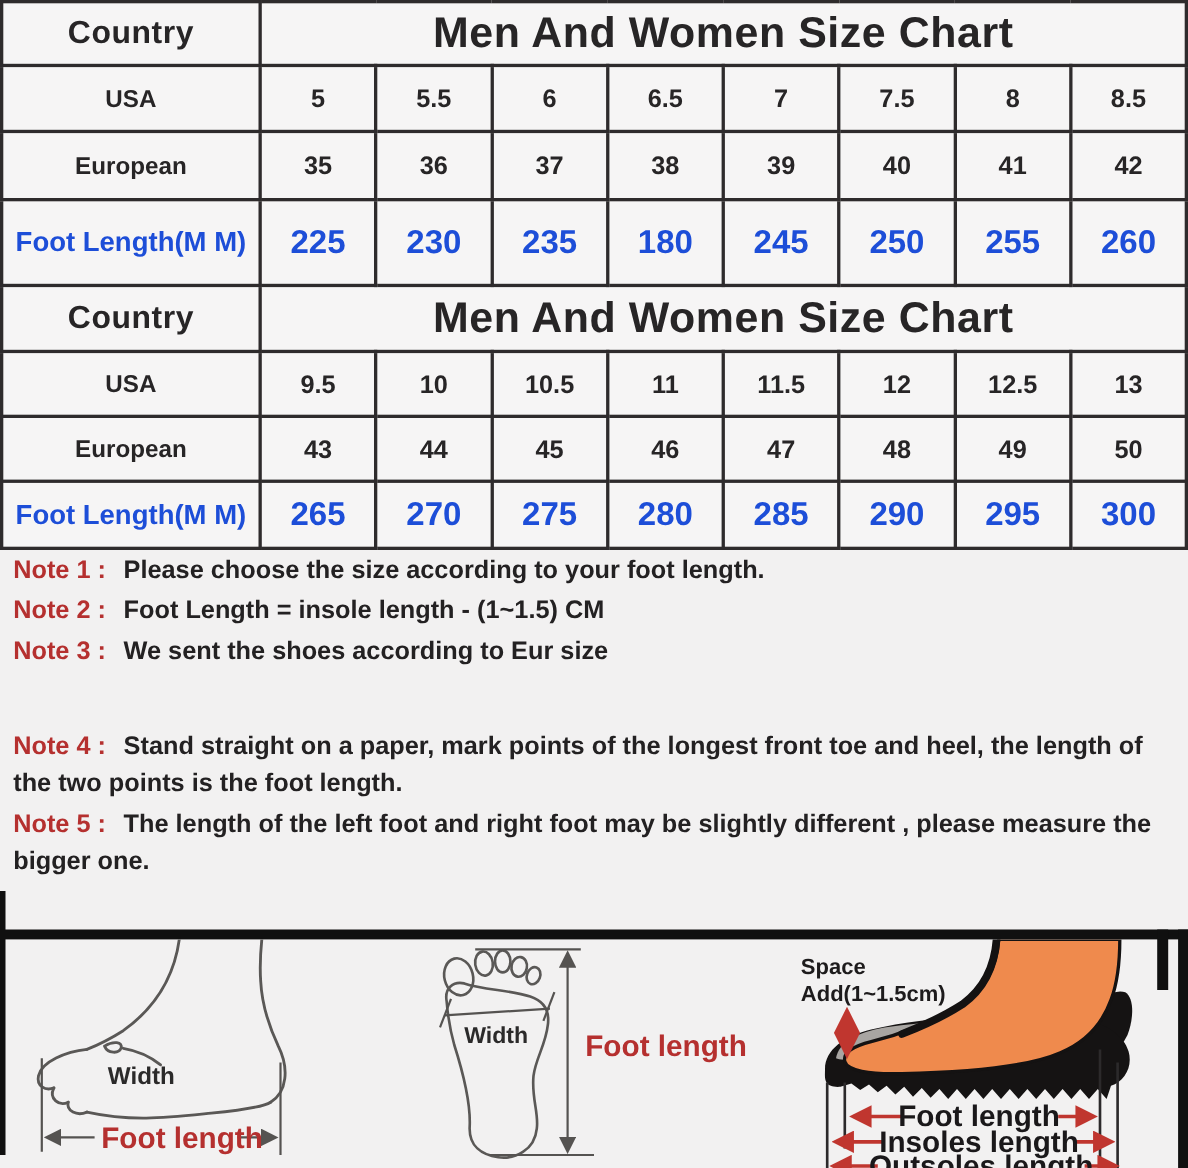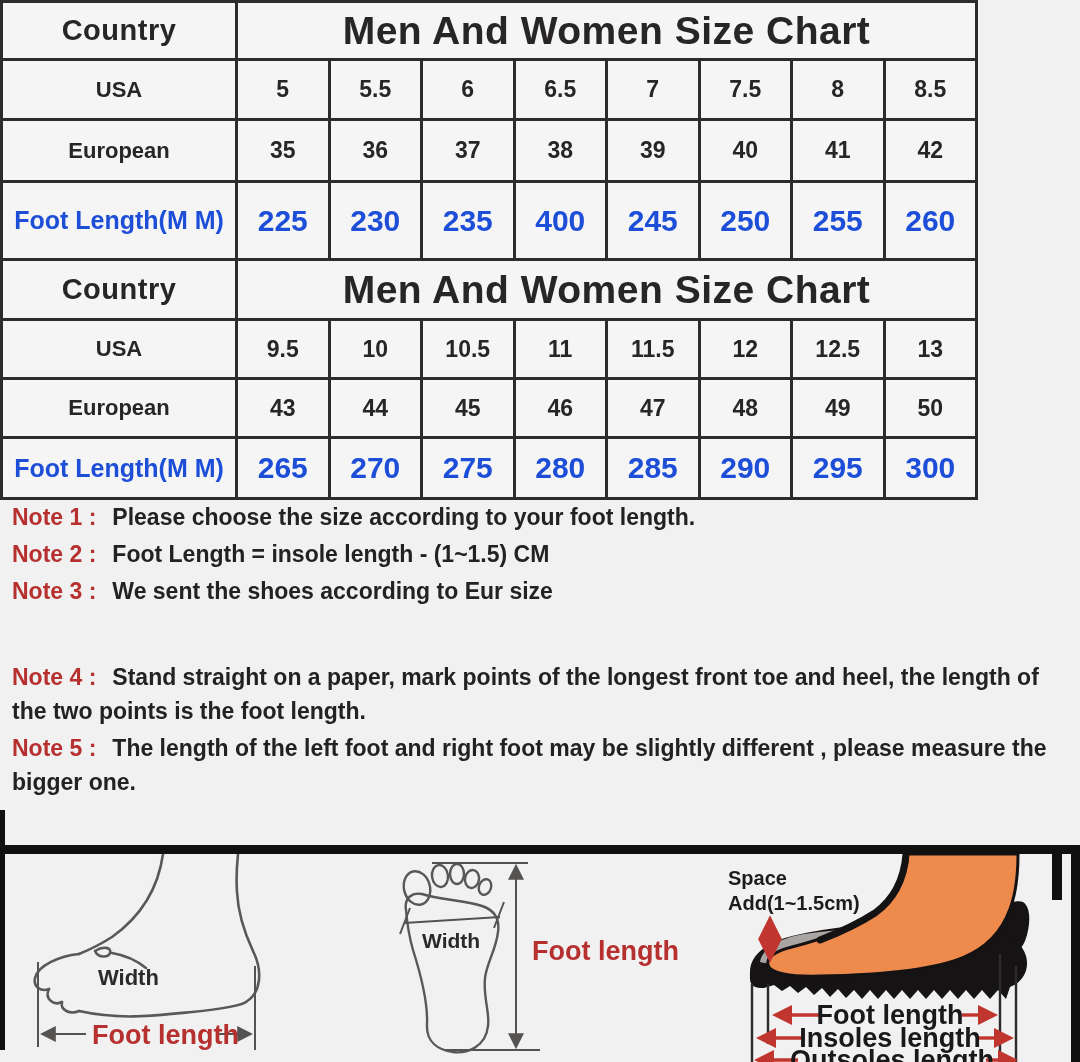--- a/index.html
+++ b/index.html
@@ -4,21 +4,21 @@
 <style>
   html,body{margin:0;padding:0;}
   body{
     width:1080px;height:1062px;position:relative;overflow:hidden;
     background:#f2f1f1;
     font-family:"Liberation Sans",sans-serif;
     color:#272526;
   }
   
   table.size-table{
-    position:absolute;top:0;left:0;width:978px;
+    position:absolute;top:0;left:0;width:1080px;
     border-collapse:collapse;table-layout:fixed;
   }
   table.size-table td{
     border:3px solid #2e2b2c;
     background:#f6f5f5;
     text-align:center;vertical-align:middle;
     font-weight:bold;
     padding:0;
   }
   td.label-col{width:232px;}
@@ -81,21 +81,21 @@
         <td class="value-cell">39</td>
         <td class="value-cell">40</td>
         <td class="value-cell">41</td>
         <td class="value-cell">42</td>
       </tr>
       <tr style="height: 78px;">
         <td class="label-col row-label red small">Foot Length(M M)</td>
         <td class="value-cell red big">225</td>
         <td class="value-cell red big">230</td>
         <td class="value-cell red big">235</td>
-        <td class="value-cell red big">400</td>
+        <td class="value-cell red big">180</td>
         <td class="value-cell red big">245</td>
         <td class="value-cell red big">250</td>
         <td class="value-cell red big">255</td>
         <td class="value-cell red big">260</td>
       </tr>
       <tr style="height: 60px;">
         <td class="label-col header-cell">Country</td>
         <td colspan="8" class="title-cell">Men And Women Size Chart</td>
       </tr>
       <tr style="height: 59px;">

